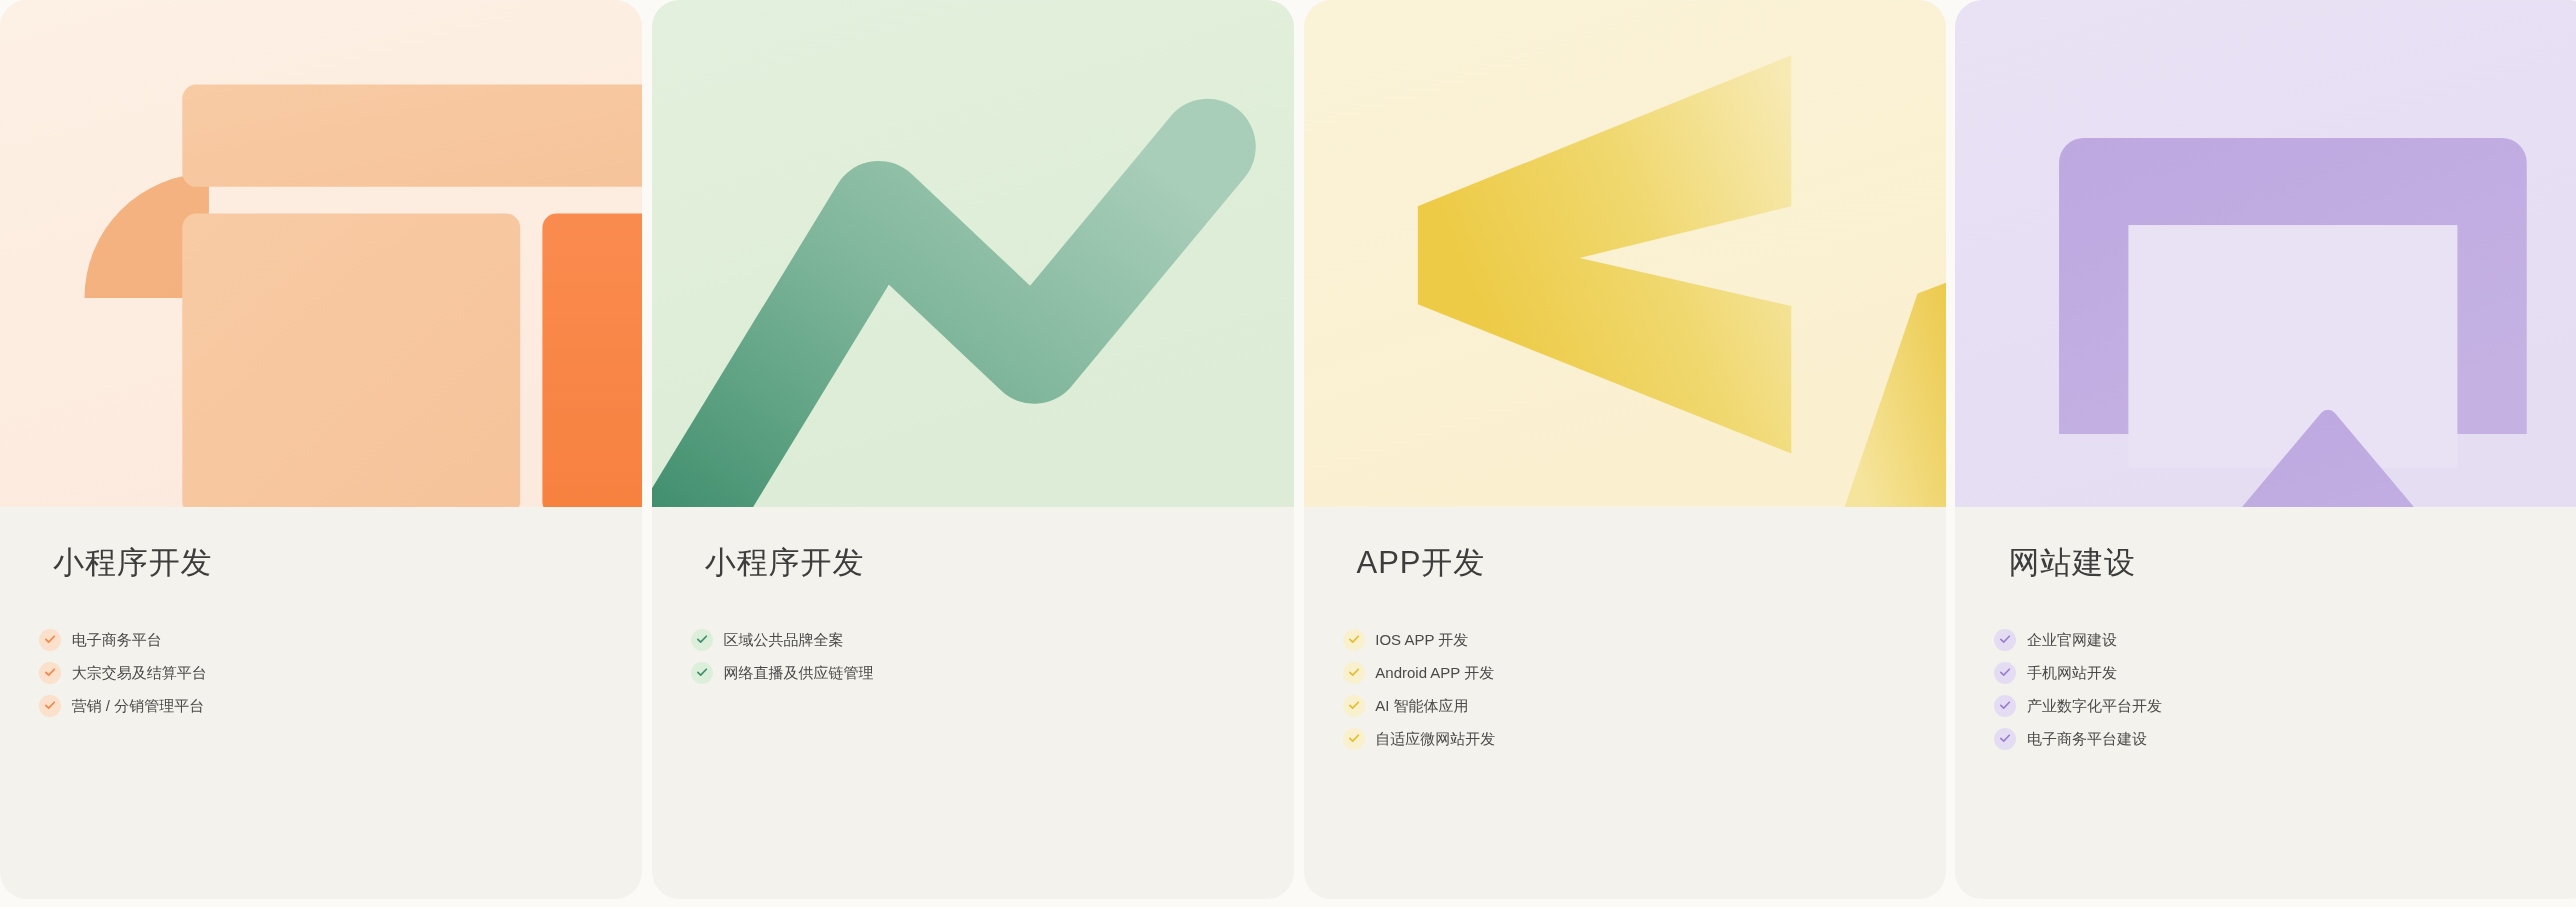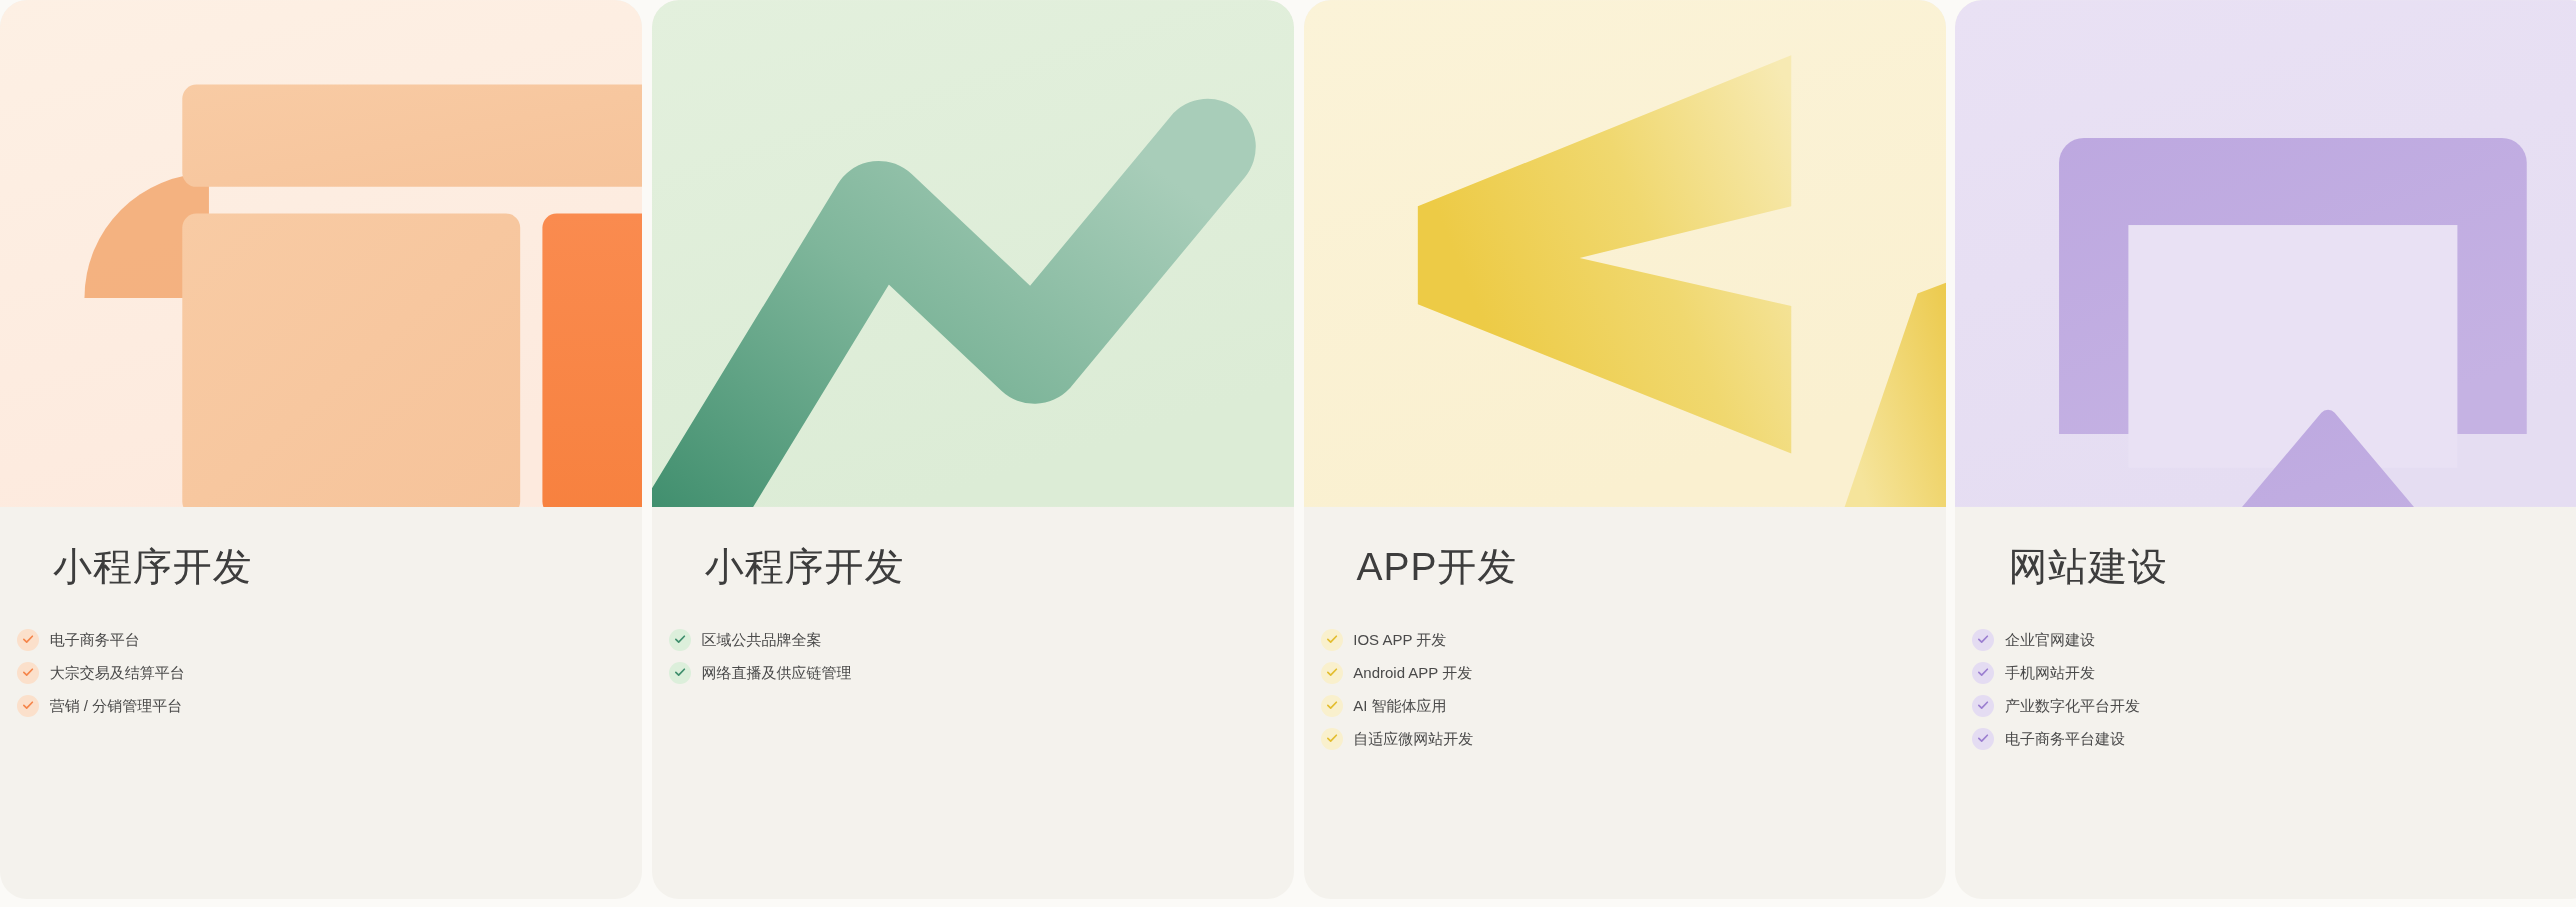--- a/index.html
+++ b/index.html
@@ -49,41 +49,41 @@
     top: 507px;
     width: 642px;
     height: 392px;
     padding: 0;
   }
 
   .card-title {
     position: absolute;
     left: 53px;
     top: 38px;
-    font-size: 39px;
+    font-size: 31px;
     font-weight: 400;
     color: #3d3d3d;
     letter-spacing: 0.9px;
     line-height: 1.15;
     white-space: nowrap;
   }
 
   .feature-list {
     position: absolute;
     left: 0;
     top: 116px;
     width: 100%;
     list-style: none;
   }
 
   .feature-item {
     display: flex;
     align-items: center;
     height: 33px;
-    padding-left: 17px;
+    padding-left: 39px;
   }
 
   .check-badge {
     flex: 0 0 auto;
     width: 22px;
     height: 22px;
     border-radius: 50%;
     display: flex;
     align-items: center;
     justify-content: center;

